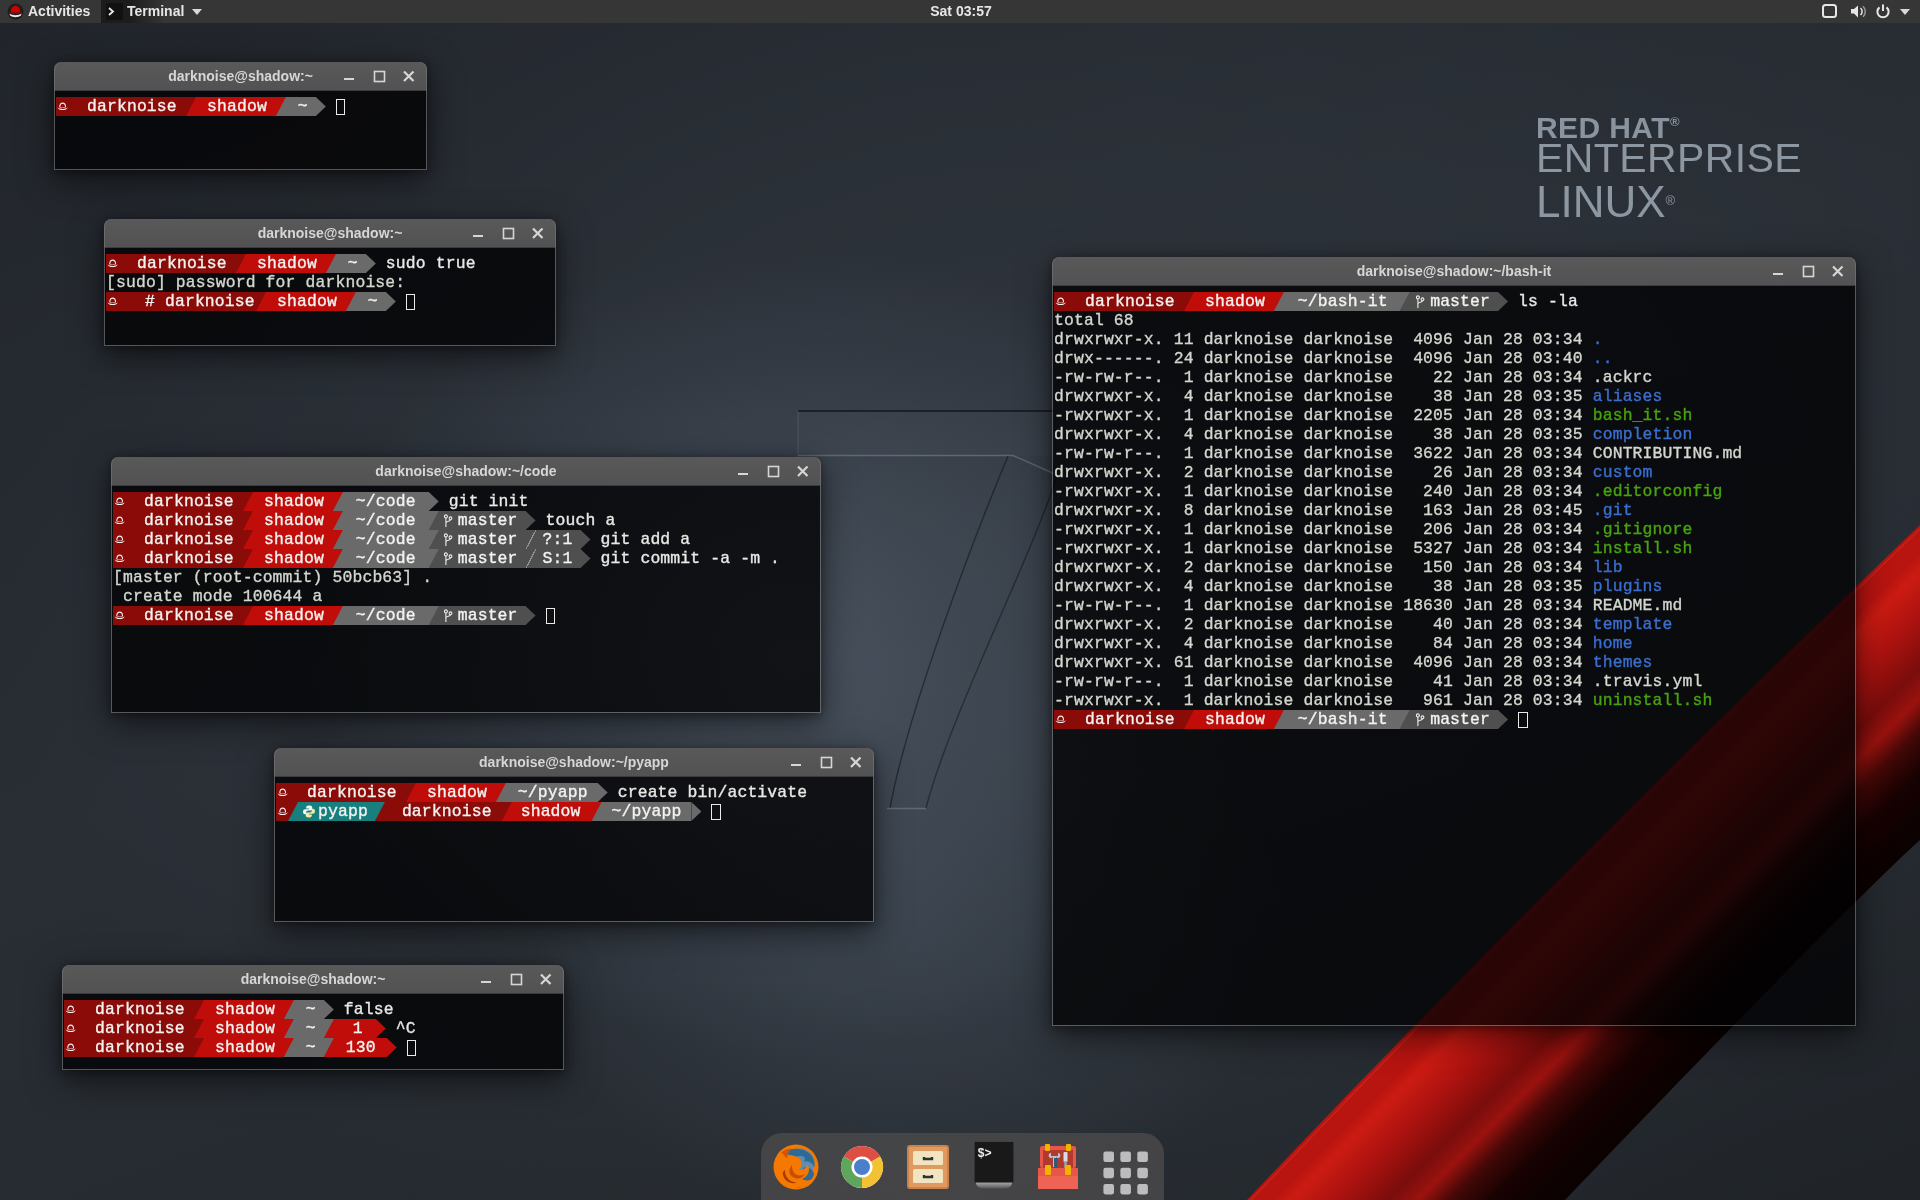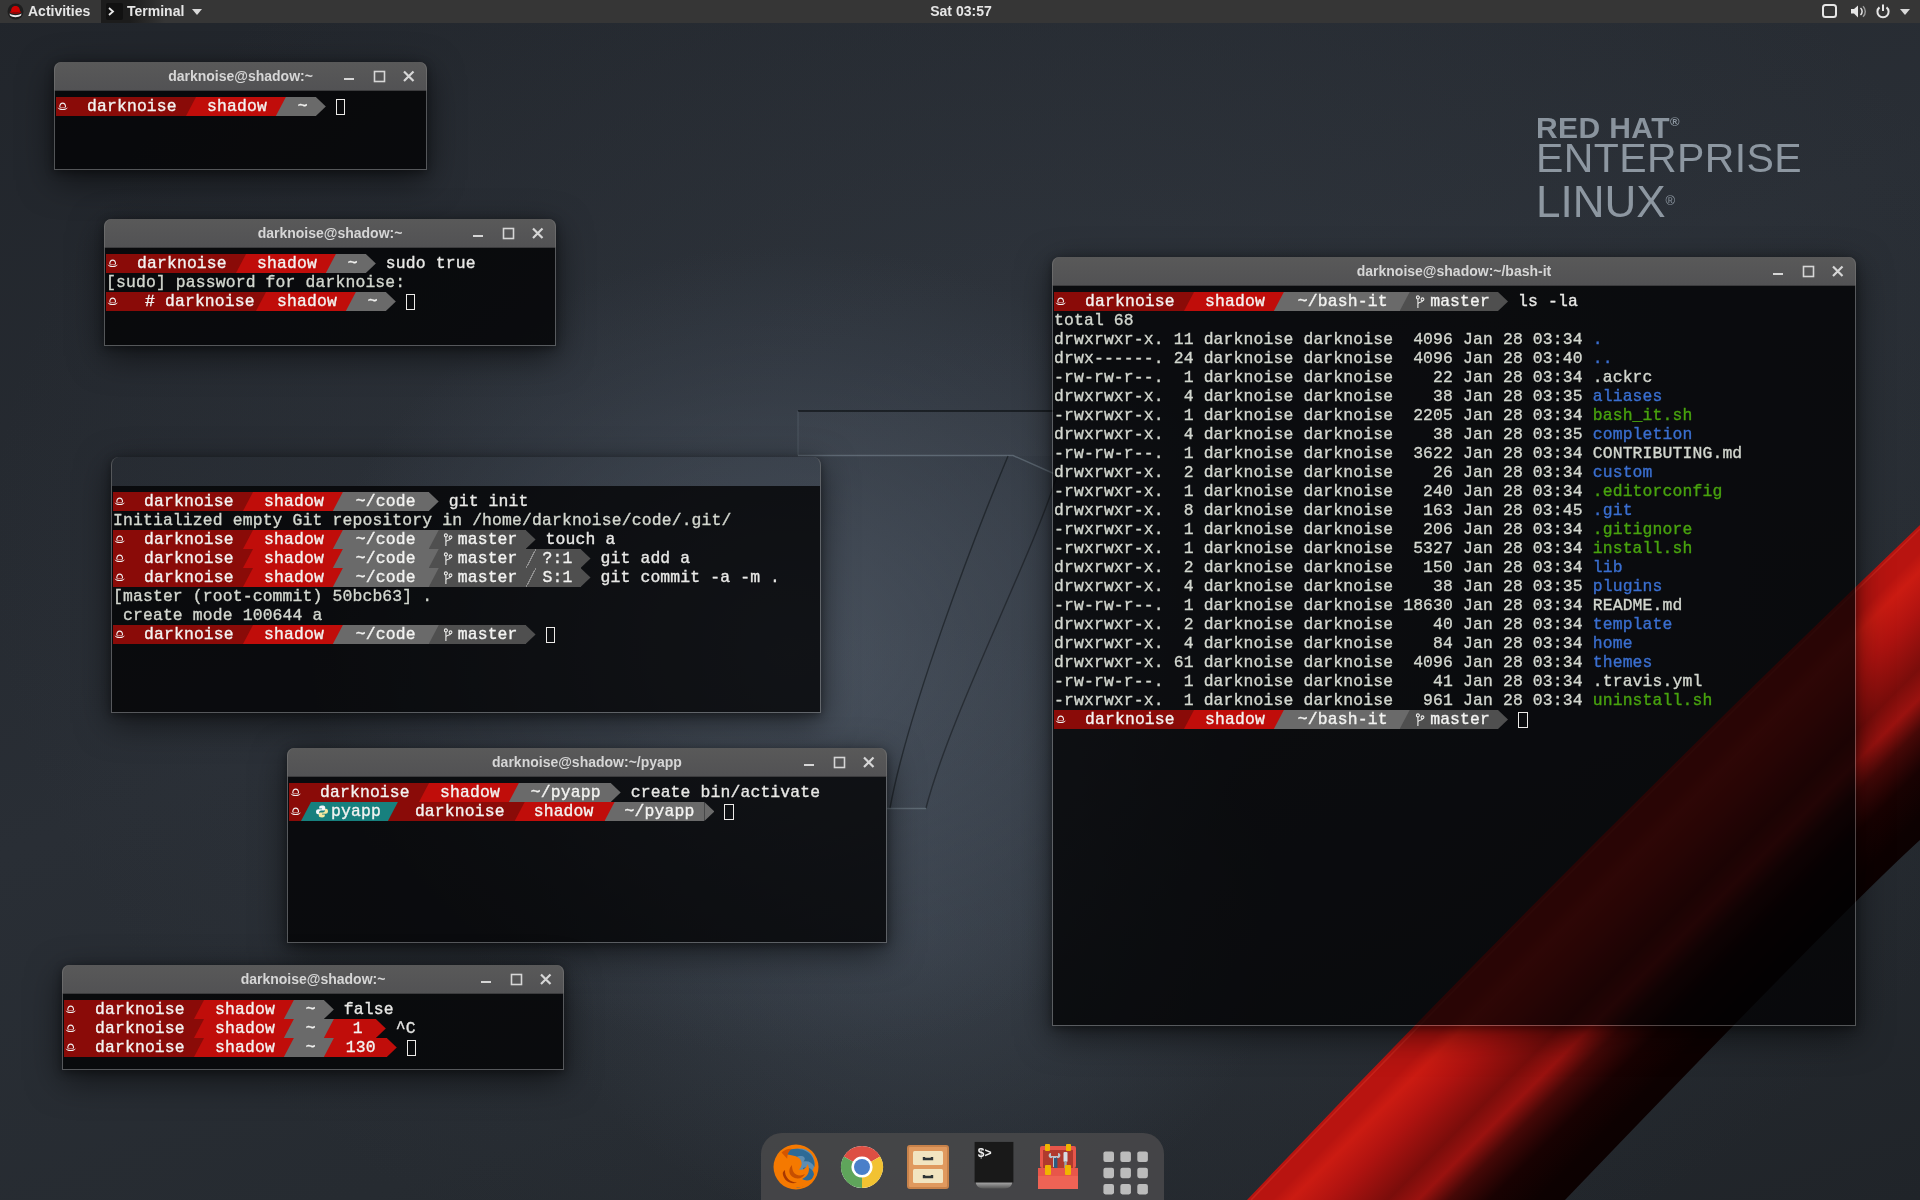--- a/index.html
+++ b/index.html
@@ -184,37 +184,47 @@
    <div class="sl" style="--a:#c00d0a;--b:#6a6a6a"></div>
    <div class="sg" style="background:#6a6a6a;padding:0 8px 0 12px">~</div>
    <div class="ar" style="background:#6a6a6a"></div>
    <div class="cur"></div>
   </div>
  </div>
  <div class="brd"></div>
 </div>
 
 <div class="win" style="left:111px;top:457px;width:710px;height:256px">
+ <div class="tb">darknoise@shadow:~/code
+  <svg class="bt" style="right:63px" width="30" height="29">
+        <line x1="10" y1="17" x2="20" y2="17" stroke="#d6d6d6" stroke-width="2"></line>
+      </svg>
+  <svg class="bt" style="right:33px" width="30" height="29">
+        <rect x="10.5" y="9.5" width="10" height="10" fill="none" stroke="#d6d6d6" stroke-width="1.6"></rect>
+      </svg>
+  <svg class="bt" style="right:3px" width="30" height="29">
+        <path d="M10,9.5 L19.5,19 M19.5,9.5 L10,19" stroke="#d6d6d6" stroke-width="2.2"></path>
+      </svg>
+ </div>
  <div class="term">
   <div class="row">
    <div class="sg" style="background:#8a0b08;width:130px;flex:none"><svg class="fed" width="11.5" height="19" viewBox="0 0 12 19" style="flex:none">
             <g transform="translate(0,4.6) scale(1.02)">
               <path d="M2.3,5.6 C2.3,2.2 3.9,0.8 5.8,0.8 C7.7,0.8 9.3,2.2 9.3,5.6 C7.5,6.7 4.1,6.7 2.3,5.6 Z" fill="#f2f2f2"></path>
               <path d="M3.4,5.2 C3.4,2.8 4.5,1.9 5.8,1.9 C7.1,1.9 8.2,2.8 8.2,5.2 C6.9,5.9 4.7,5.9 3.4,5.2 Z" fill="#8a0b08"></path>
               <path d="M0.5,5.6 C1.3,7.6 3.3,8.5 5.8,8.5 C8.3,8.5 10.3,7.6 11.1,5.6 C9.8,6.8 7.9,7.3 5.8,7.3 C3.7,7.3 1.8,6.8 0.5,5.6 Z" fill="#f2f2f2"></path>
             </g>
           </svg><span style="margin-left:19px">darknoise</span></div>
    <div class="sl" style="--a:#8a0b08;--b:#c00d0a"></div>
    <div class="sg" style="background:#c00d0a;padding:0 9px 0 11px">shadow</div>
    <div class="sl" style="--a:#c00d0a;--b:#6a6a6a"></div>
    <div class="sg" style="background:#6a6a6a;padding:0 13px 0 13px">~/code</div>
    <div class="ar" style="background:#6a6a6a"></div>
    <span class="cmd">git init</span>
   </div>
-  <div class="row">Initialized empty Git repository in /home/darknoise/code/.git/</div>
   <div class="row">
    <div class="sg" style="background:#8a0b08;width:130px;flex:none"><svg class="fed" width="11.5" height="19" viewBox="0 0 12 19" style="flex:none">
             <g transform="translate(0,4.6) scale(1.02)">
               <path d="M2.3,5.6 C2.3,2.2 3.9,0.8 5.8,0.8 C7.7,0.8 9.3,2.2 9.3,5.6 C7.5,6.7 4.1,6.7 2.3,5.6 Z" fill="#f2f2f2"></path>
               <path d="M3.4,5.2 C3.4,2.8 4.5,1.9 5.8,1.9 C7.1,1.9 8.2,2.8 8.2,5.2 C6.9,5.9 4.7,5.9 3.4,5.2 Z" fill="#8a0b08"></path>
               <path d="M0.5,5.6 C1.3,7.6 3.3,8.5 5.8,8.5 C8.3,8.5 10.3,7.6 11.1,5.6 C9.8,6.8 7.9,7.3 5.8,7.3 C3.7,7.3 1.8,6.8 0.5,5.6 Z" fill="#f2f2f2"></path>
             </g>
           </svg><span style="margin-left:19px">darknoise</span></div>
    <div class="sl" style="--a:#8a0b08;--b:#c00d0a"></div>
    <div class="sg" style="background:#c00d0a;padding:0 9px 0 11px">shadow</div>
@@ -299,21 +309,21 @@
               <path d="M2.9,3.9 L2.9,13 M2.9,9.2 C2.9,6.8 7.5,7.8 7.5,5.7" stroke="#ededeb" stroke-width="1.1" fill="none"></path>
             </g>
           </svg><span style="margin-left:5px">master</span></div>
    <div class="ar" style="background:#4f4f4f"></div>
    <div class="cur"></div>
   </div>
  </div>
  <div class="brd"></div>
 </div>
 
-<div class="win" style="left:287px;top:748px;width:600px;height:195px">
+<div class="win" style="left:274px;top:748px;width:600px;height:174px">
  <div class="tb">darknoise@shadow:~/pyapp
   <svg class="bt" style="right:63px" width="30" height="29">
         <line x1="10" y1="17" x2="20" y2="17" stroke="#d6d6d6" stroke-width="2"></line>
       </svg>
   <svg class="bt" style="right:33px" width="30" height="29">
         <rect x="10.5" y="9.5" width="10" height="10" fill="none" stroke="#d6d6d6" stroke-width="1.6"></rect>
       </svg>
   <svg class="bt" style="right:3px" width="30" height="29">
         <path d="M10,9.5 L19.5,19 M19.5,9.5 L10,19" stroke="#d6d6d6" stroke-width="2.2"></path>
       </svg>

